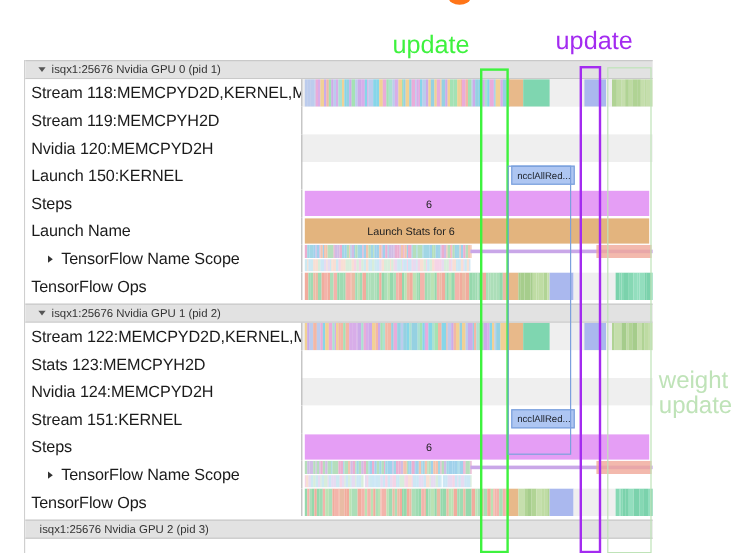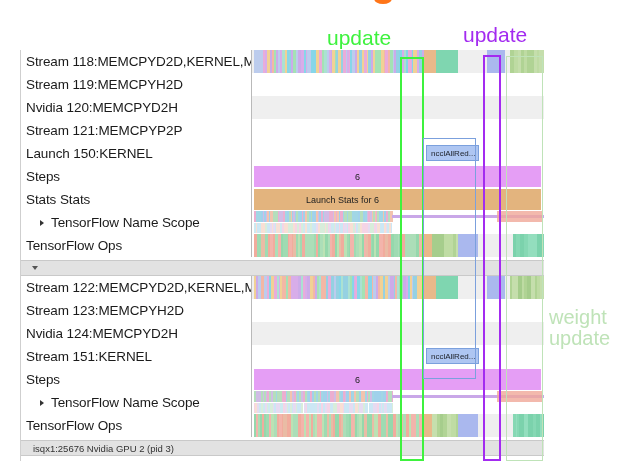--- a/index.html
+++ b/index.html
@@ -122,20 +122,24 @@
 
   <div id="orange-blob"></div>
 
   <div class="anno" id="anno-concat">update</div>
   <div class="anno" id="anno-split">update</div>
   <div class="anno" id="anno-nccl">nccl</div>
   <div class="anno" id="anno-weight" style="white-space: pre;">weight
 update</div>
 
   <div id="panel">
+      <div class="sec-header">
+        <span class="tri"></span>
+        <span>isqx1:25676 Nvidia GPU 0 (pid 1)</span>
+      </div>
       <div class="row">
         <div class="lbl">
           <span>Stream 118:MEMCPYD2D,KERNEL,ME</span>
         </div>
         <div class="track shade">
           <div class="band" style="left: 2px; width: 2.22317px; background: rgb(184, 201, 236); opacity: 0.95;"></div>
           <div class="band" style="left: 4.22317px; width: 2.41624px; background: rgb(184, 201, 236); opacity: 0.95;"></div>
           <div class="band" style="left: 6.63941px; width: 2.90155px; background: rgb(184, 201, 236); opacity: 0.95;"></div>
           <div class="band" style="left: 9.54096px; width: 1.36005px; background: rgb(184, 201, 236); opacity: 0.95;"></div>
           <div class="band" style="left: 10.901px; width: 2.41547px; background: rgb(232, 168, 216); opacity: 0.95;"></div>
@@ -235,47 +239,41 @@
         <div class="track"></div>
       </div>
       <div class="row">
         <div class="lbl">
           <span>Nvidia 120:MEMCPYD2H</span>
         </div>
         <div class="track shade"></div>
       </div>
       <div class="row">
         <div class="lbl">
-          <span>Stream 121:MEMCPYP2P</span>
-        </div>
-        <div class="track"></div>
-      </div>
-      <div class="row">
-        <div class="lbl">
           <span>Launch 150:KERNEL</span>
         </div>
         <div class="track">
           <div class="nccl-op" style="left: 174px; width: 53px;">
             <span>ncclAllRed...</span>
           </div>
         </div>
       </div>
       <div class="row">
         <div class="lbl">
           <span>Steps</span>
         </div>
         <div class="track">
           <div class="solidbar" style="left: 2px; width: 287px; background: rgb(229, 158, 245);">
             <span style="margin-right: 80px;">6</span>
           </div>
         </div>
       </div>
       <div class="row">
         <div class="lbl">
-          <span>Stats Stats</span>
+          <span>Launch Name</span>
         </div>
         <div class="track">
           <div class="solidbar" style="left: 2px; width: 287px; background: rgb(227, 180, 126);">
             <span style="margin-right: 110px;">Launch Stats for 6</span>
           </div>
         </div>
       </div>
       <div class="row">
         <div class="lbl indent">
           <span class="caret"></span>
@@ -542,20 +540,21 @@
           <div class="band" style="left: 279.164px; width: 2.23037px; background: rgb(141, 220, 187); opacity: 0.95;"></div>
           <div class="band" style="left: 281.395px; width: 3.50317px; background: rgb(141, 220, 187); opacity: 0.95;"></div>
           <div class="band" style="left: 284.898px; width: 2.28958px; background: rgb(116, 208, 168); opacity: 0.95;"></div>
           <div class="band" style="left: 287.188px; width: 3.59691px; background: rgb(116, 208, 168); opacity: 0.95;"></div>
           <div class="band" style="left: 290.784px; width: 2.14563px; background: rgb(127, 214, 176); opacity: 0.95;"></div>
         </div>
       </div>
       <div class="gap"></div>
       <div class="sec-header">
         <span class="tri"></span>
+        <span>isqx1:25676 Nvidia GPU 1 (pid 2)</span>
       </div>
       <div class="row">
         <div class="lbl">
           <span>Stream 122:MEMCPYD2D,KERNEL,MI</span>
         </div>
         <div class="track shade">
           <div class="band" style="left: 2px; width: 1.99632px; background: rgb(240, 207, 143); opacity: 0.95;"></div>
           <div class="band" style="left: 3.99632px; width: 2.25255px; background: rgb(201, 167, 232); opacity: 0.95;"></div>
           <div class="band" style="left: 6.24888px; width: 2.80756px; background: rgb(184, 201, 236); opacity: 0.95;"></div>
           <div class="band" style="left: 9.05644px; width: 2.62865px; background: rgb(242, 179, 160); opacity: 0.95;"></div>
@@ -644,21 +643,21 @@
           <div class="band" style="left: 279.162px; width: 3.88893px; background: rgb(192, 220, 164); opacity: 0.9;"></div>
           <div class="band" style="left: 283.051px; width: 2.38464px; background: rgb(168, 207, 138); opacity: 0.9;"></div>
           <div class="band" style="left: 285.435px; width: 2.18074px; background: rgb(184, 216, 154); opacity: 0.9;"></div>
           <div class="band" style="left: 287.616px; width: 2.19725px; background: rgb(192, 220, 164); opacity: 0.9;"></div>
           <div class="band" style="left: 289.813px; width: 2.15641px; background: rgb(192, 220, 164); opacity: 0.9;"></div>
           <div class="band" style="left: 291.97px; width: 1.03041px; background: rgb(192, 220, 164); opacity: 0.9;"></div>
         </div>
       </div>
       <div class="row">
         <div class="lbl">
-          <span>Stream 123:MEMCPYH2D</span>
+          <span>Stats 123:MEMCPYH2D</span>
         </div>
         <div class="track"></div>
       </div>
       <div class="row">
         <div class="lbl">
           <span>Nvidia 124:MEMCPYD2H</span>
         </div>
         <div class="track shade"></div>
       </div>
       <div class="row">

